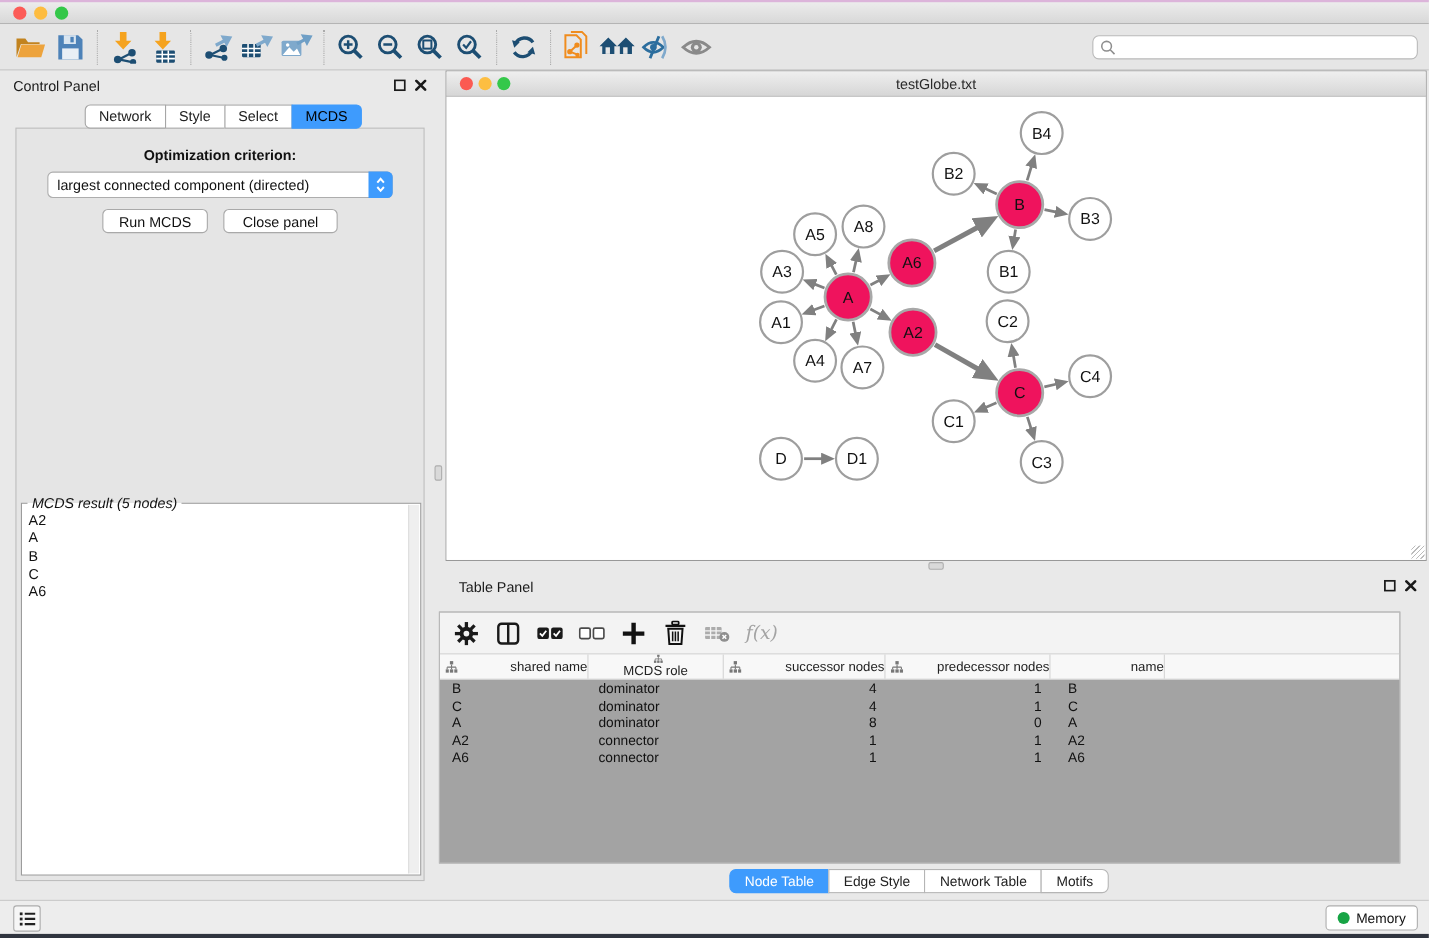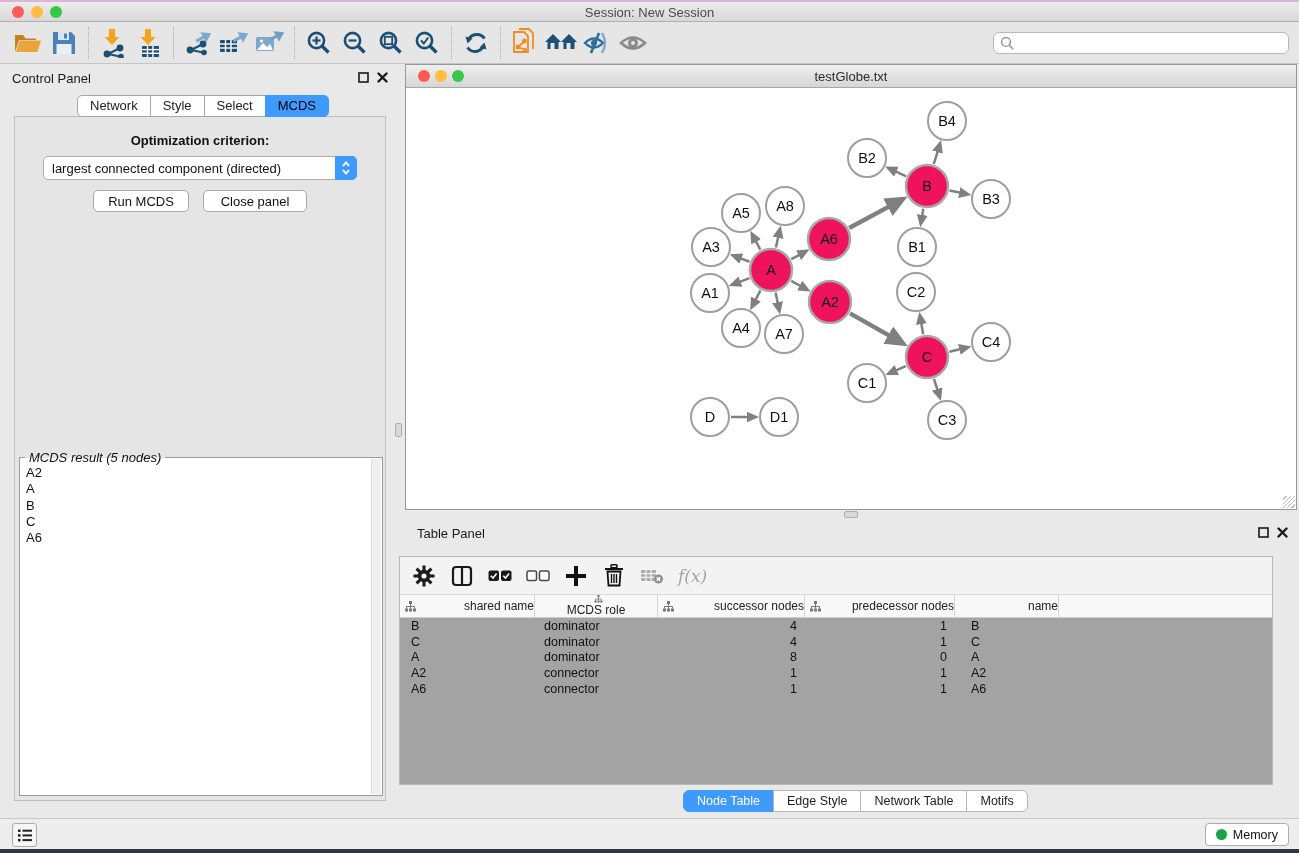--- a/index.html
+++ b/index.html
@@ -75,21 +75,21 @@
   .hcell .hlabel { flex:1; text-align:right; }
   .hcell .hicon { margin-left:5px; }
   .c0 { width:135px; } .c1 { width:123px;flex-direction:column; } .c2 { width:147px; } .c3 { width:150px; } .c4 { width:104px; }
   #tbl-body { left:0; top:61px; width:100%; }
   .trow { display:flex; height:15.7px; align-items:center; font-size:12.5px; color:#111; }
   .trow .c0 { padding-left:11px; } .trow .c1 { padding-left:9px; }
   .trow .c2,.trow .c3 { text-align:right; padding-right:8px; }
   .trow .c4 { padding-left:16px; }
 
   
-  #tp-tabs { left:684px; top:790px; display:flex; z-index:2; }
+  #tp-tabs { left:664px; top:790px; display:flex; z-index:2; }
   .btab { height:22px; line-height:20px; font-size:12.5px; padding:0 13px; background:#FFF;
     border:1px solid #B5B5B5; margin-left:-1px; color:#222; }
   .btab.first { border-radius:6px 0 0 6px; }
   .btab.last { border-radius:0 6px 6px 0; }
   .btab.sel { background:#3E9BFD; border-color:#3E9BFD; color:#FFF; }
 
   
   #statusbar { left:0; top:818px; width:1299px; height:31px; background:#EDEDED; border-top:1px solid #C8C8C8;padding-left:32px; }
   #list-btn { left:12px; top:4px; width:25px; height:24px; background:#F6F6F6; border:1px solid #ACACAC;
     border-radius:3px; display:flex; align-items:center; justify-content:center; }
@@ -98,21 +98,20 @@
   #memory-dot { width:11px; height:11px; border-radius:50%; background:#17A445; }
   #bottom-strip { left:0; top:849px; width:1299px; height:4px; background:#30353F; }
 </style>
 </head>
 <body>
 
 <div id="titlebar" class="abs">
   <div class="light abs" style="left:12px;background:#FC5B57;"></div>
   <div class="light abs" style="left:31px;background:#FDBC40;"></div>
   <div class="light abs" style="left:50px;background:#34C749;"></div>
-  <div class="t-title abs">Session: New Session</div>
 </div>
 
 <div id="toolbar" class="abs">
   <span class="tbi">
     <svg width="30" height="26" viewBox="0 0 30 26">
         <path d="M2 22 L2 5 L10 5 L12.5 8.5 L23 8.5 L23 10 L6 10 Z" fill="#C2831F"></path>
         <path d="M3 22 L6.5 10.5 L28 10.5 L24.5 22 Z" fill="#EDA33C"></path>
       </svg>
   </span>
   <span class="tbi">

